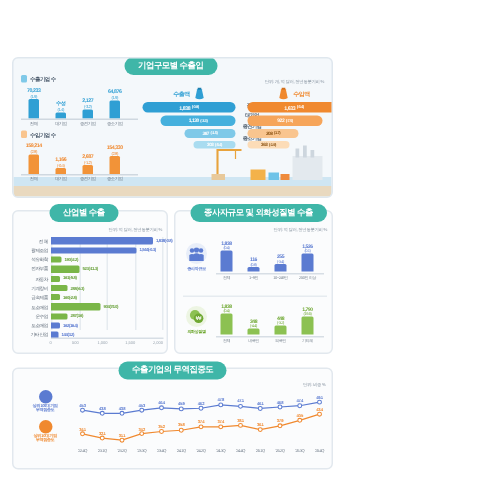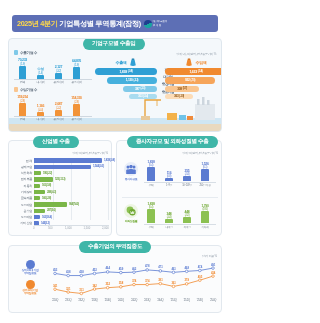--- a/index.html
+++ b/index.html
@@ -120,33 +120,20 @@
   .pt-lab { position:absolute; font-size:2.8px; font-weight:bold;
             letter-spacing:-0.3px; white-space:nowrap; transform:translateX(-50%); }
   .xaxis-lab { position:absolute; font-size:2.7px; color:#6b7785;
                letter-spacing:-0.3px; white-space:nowrap; transform:translateX(-50%); }
 </style>
 </head>
 <body>
 
 <div class="page">
 
-  <div class="titlebar">
-    <div class="ttl">
-      <span>2025년 4분기</span>
-      <span class="w">기업특성별 무역통계(잠정)</span>
-    </div>
-    <div class="logo">
-      <div class="mark"></div>
-      <div class="ltxt">
-        <div>대한민국정부</div>
-        <div>관 세 청</div>
-      </div>
-    </div>
-  </div>
 
   <div class="top-panel">
 
     <div class="sea"></div>
     <div class="ground"></div>
 
     <svg style="position:absolute;right:4px;bottom:5px;" width="90" height="30">
       <rect x="68" y="8" width="20" height="16" fill="#e3e9ee"></rect>
       <rect x="70" y="3" width="2.5" height="6" fill="#cdd6de"></rect>
       <rect x="75" y="1" width="2.5" height="8" fill="#cdd6de"></rect>

